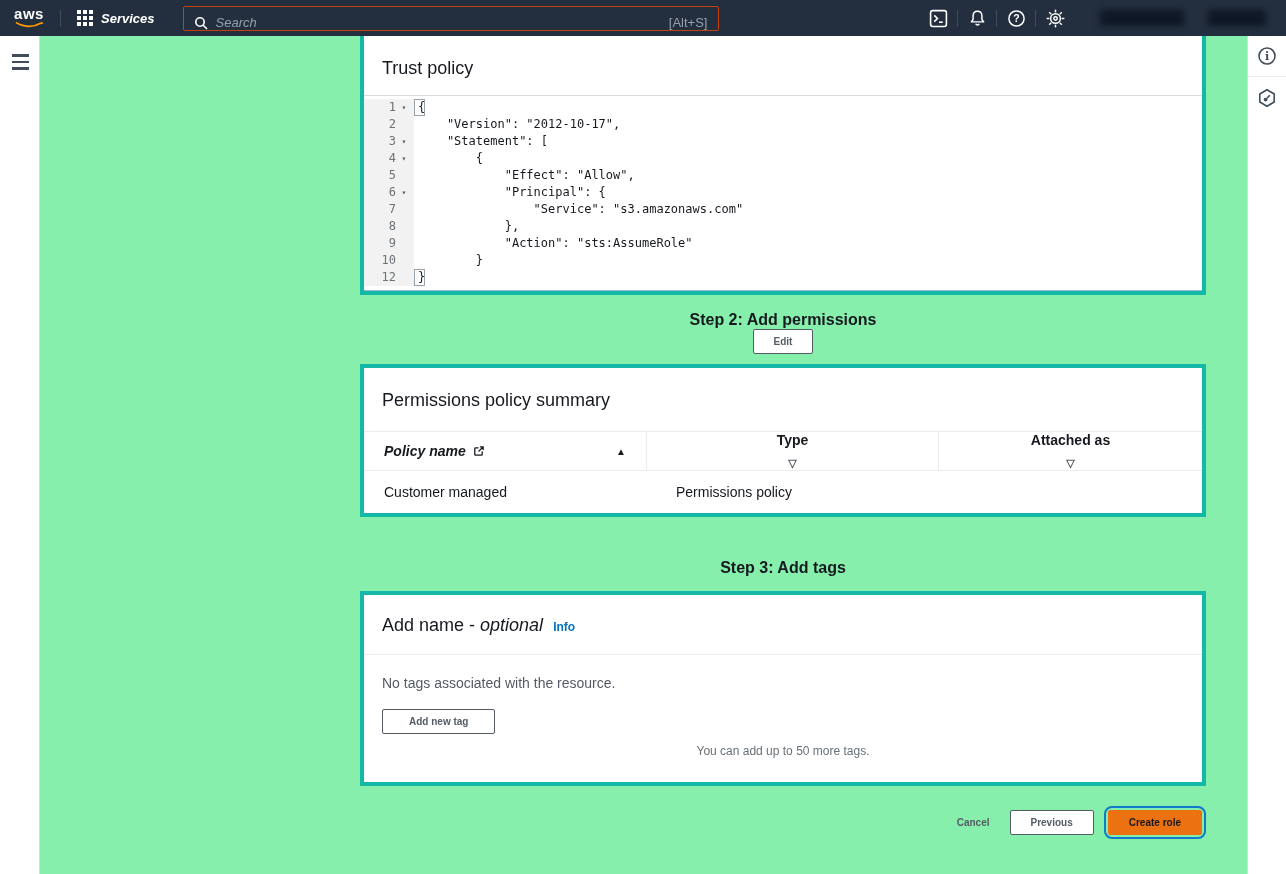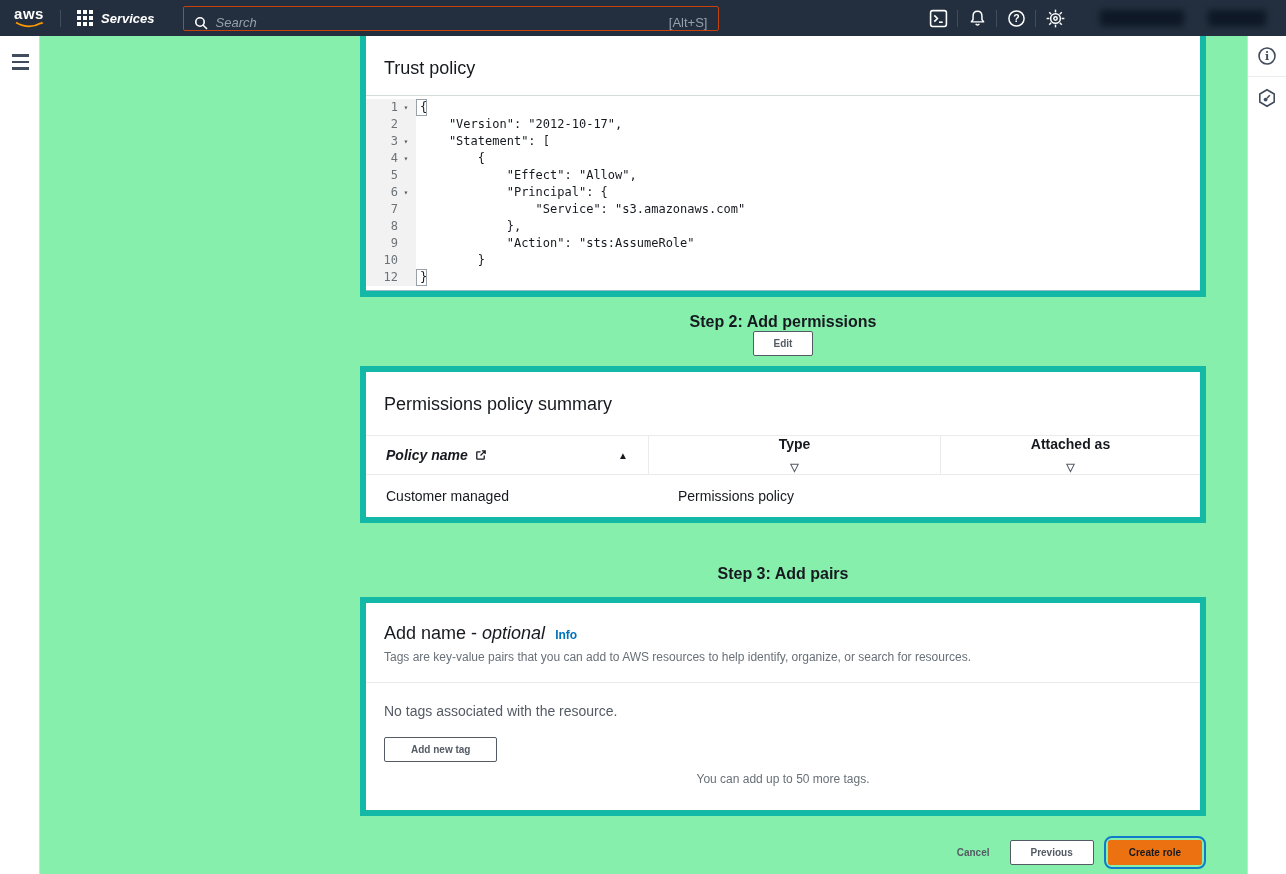--- a/index.html
+++ b/index.html
@@ -29,21 +29,21 @@
   .left-rail { width:40px; background:#fff; border-right:1px solid #d5dbdb; flex:none; }
   .hamburger { width:40px; height:44px; display:flex; flex-direction:column; align-items:center; justify-content:center; gap:4px; cursor:pointer; padding-top:8px; }
   .hamburger i { width:17px; height:2.5px; background:#414d5c; display:block; }
   .right-rail { width:39px; background:#fff; border-left:1px solid #d5dbdb; flex:none; }
   .rail-btn { height:41px; display:flex; align-items:center; justify-content:center; cursor:pointer; }
   .rail-btn.first { border-bottom:1px solid #eaeded; }
   .content { flex:1; background:#86efac; overflow:hidden; }
   .content-col { width:846px; margin-left:320px; }
 
   
-  .card { background:#fff; border:6px solid #14b8a6; border-radius:0; }
+  .card { background:#fff; border:4px solid #14b8a6; border-radius:0; }
   .card-title { font-size:18px; color:#16191f; }
 
   .trust-card { border-top:none; }
   .trust-head { padding:22px 18px 16px 18px; }
 
   
   .editor { border-top:1px solid #d5dbdb; border-bottom:1px solid #96b7cd; background:#fff; padding:3px 0 4px 0; }
   .code-line { display:flex; height:17px; line-height:17px; font-family:"DejaVu Sans Mono", monospace; font-size:12px; }
   .gutter { width:50px; background:#f2f2f2; color:#6b7379; display:flex; flex:none; }
   .lnum { width:32px; text-align:right; }
@@ -302,30 +302,29 @@
             <span class="filter-tri">▽</span>
           </div>
         </div>
         <div class="tbl-row">
           <div class="td col2">Customer managed</div>
           <div class="td col3">Permissions policy</div>
         </div>
       </div>
 
       <div class="step-row step-row-3">
-        <div class="step-heading">Step 3: Add pairs</div>
+        <div class="step-heading">Step 3: Add tags</div>
       </div>
 
       <div class="card tags-card">
         <div class="tags-head">
           <div class="tags-title-row">
             <span class="card-title"><span>Add name - </span><span class="tags-title-opt">optional</span></span>
             <span class="info-link">Info</span>
           </div>
-          <div class="tags-desc">Tags are key-value pairs that you can add to AWS resources to help identify, organize, or search for resources.</div>
         </div>
         <div class="tags-body">
           <div class="no-tags">No tags associated with the resource.</div>
           <button class="btn add-tag-btn">Add new tag</button>
           <div class="limit-note">You can add up to 50 more tags.</div>
         </div>
       </div>
 
       <div class="footer-row">
         <button class="btn btn-link">Cancel</button>

